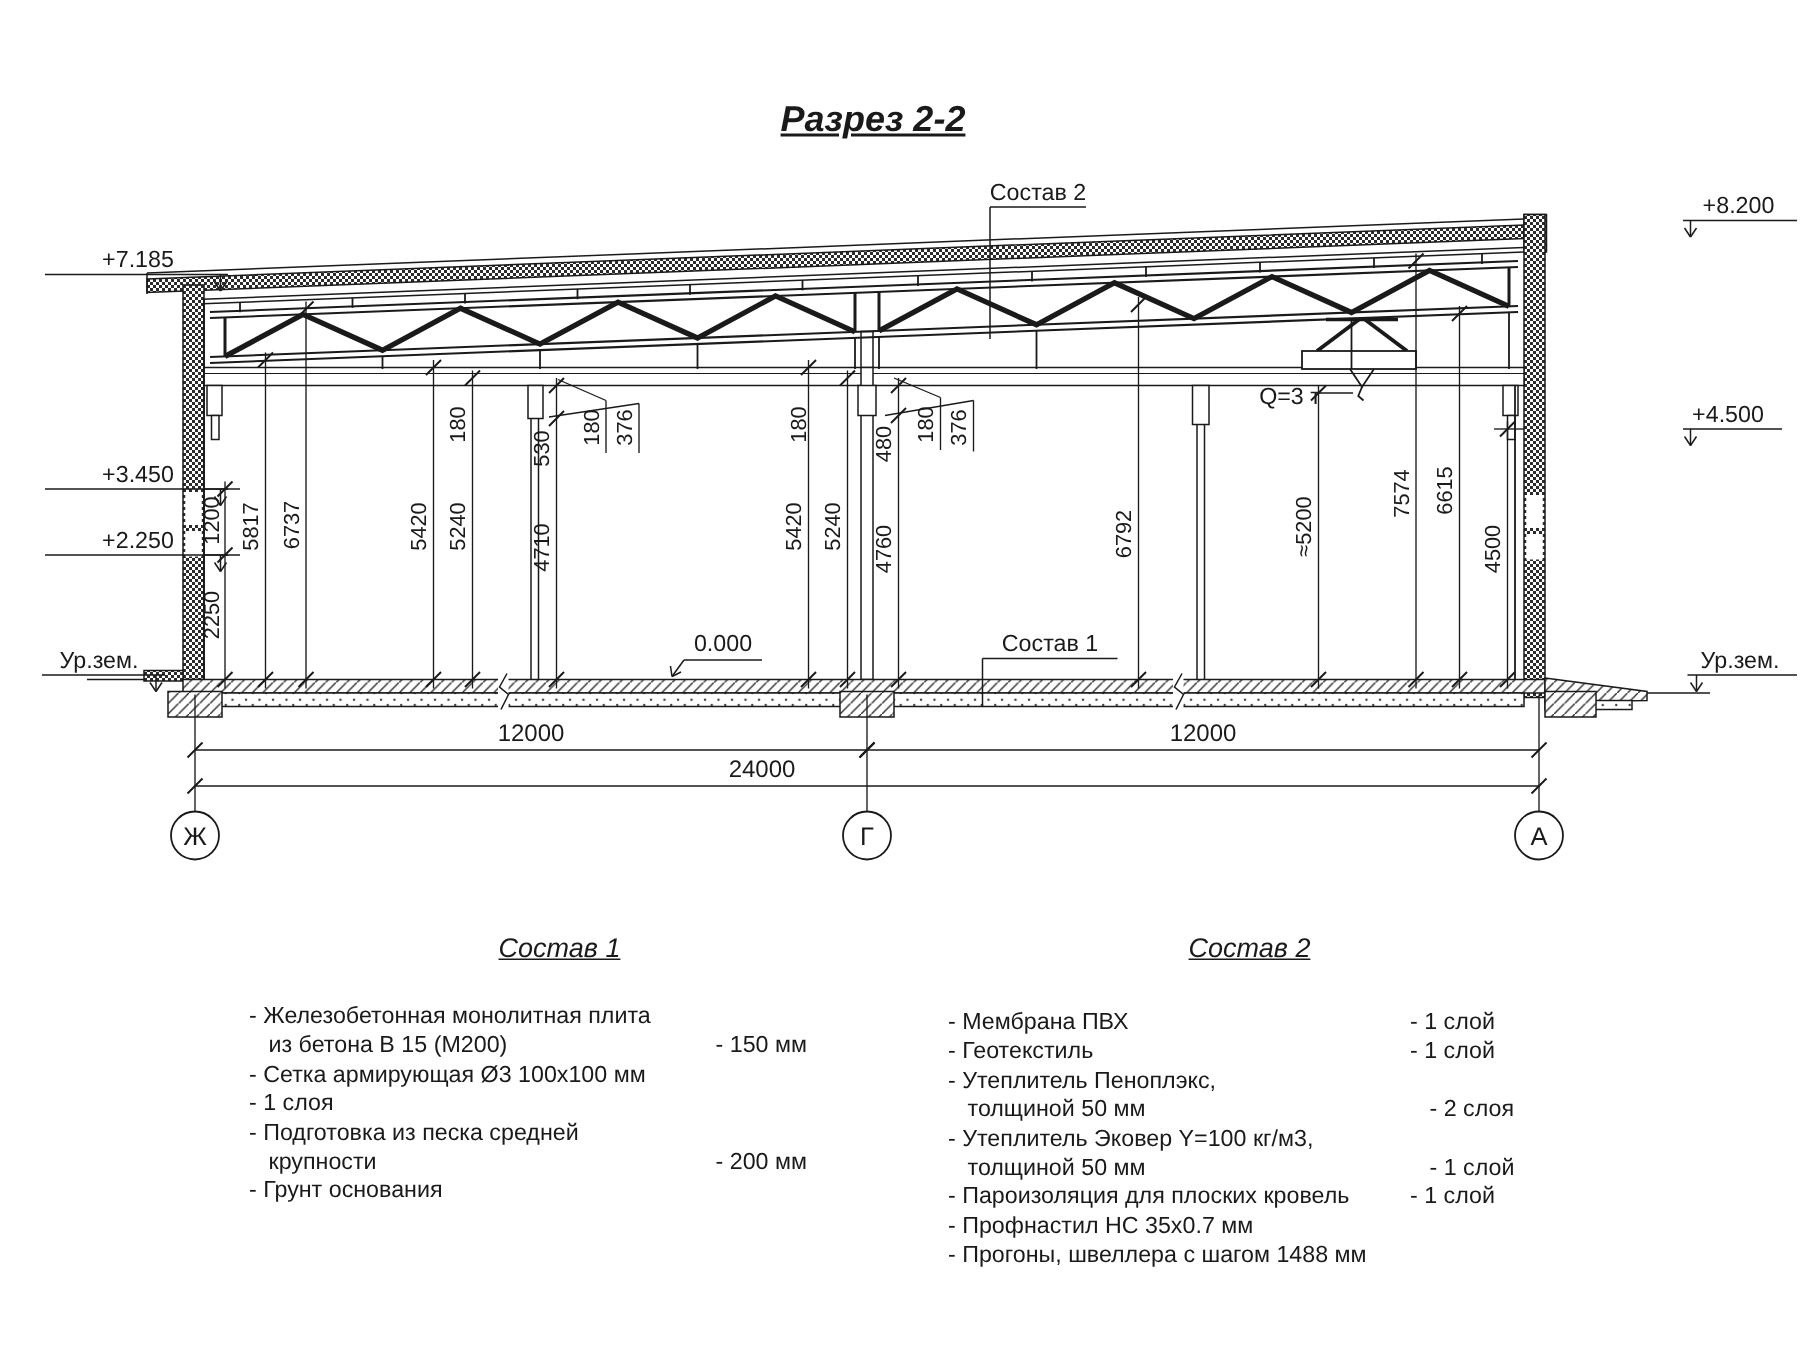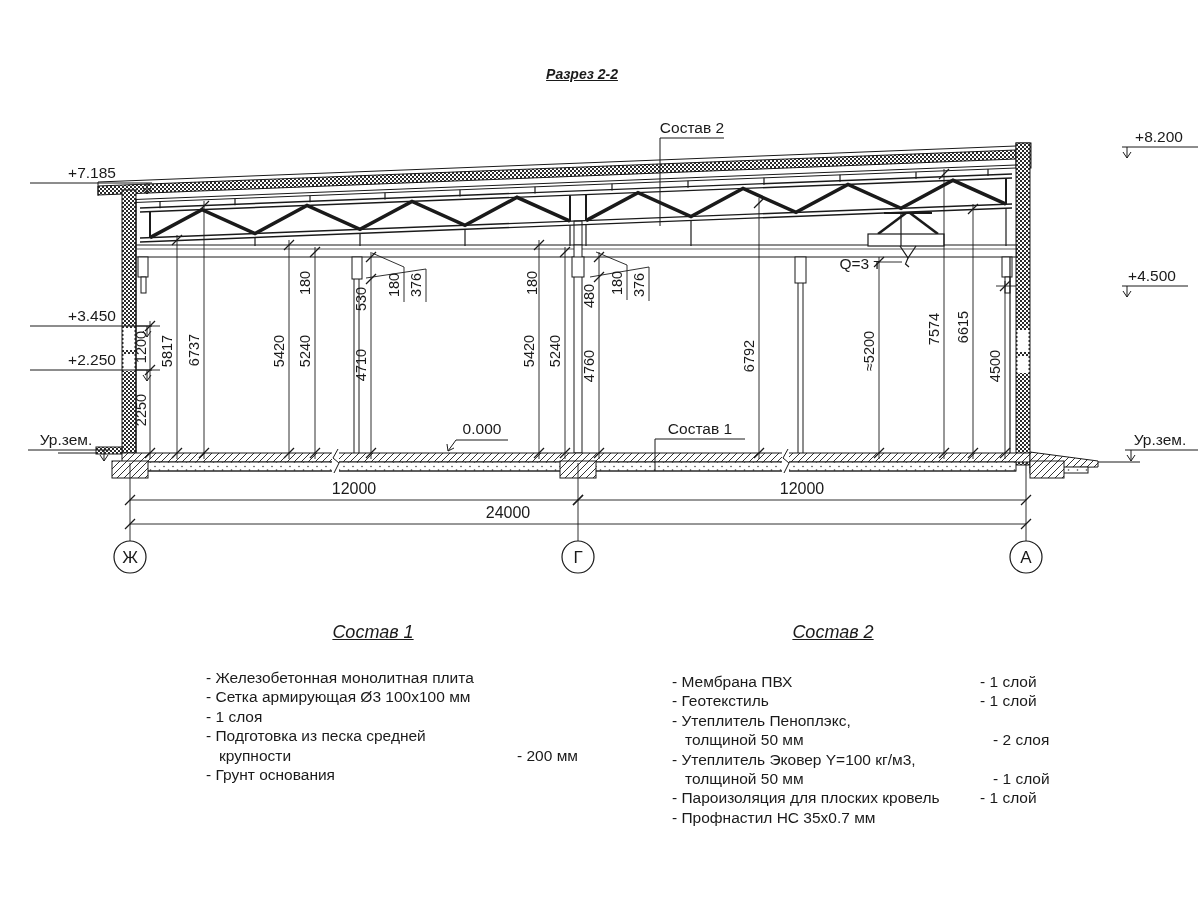--- a/index.html
+++ b/index.html
@@ -6,29 +6,29 @@
   body{width:1200px;height:900px;background:#fff;position:relative;
        font-family:"Liberation Sans",sans-serif;color:#1a1a1a;overflow:hidden;}
   svg{position:absolute;left:0;top:0;}
   svg text{font-family:"Liberation Sans",sans-serif;fill:#1a1a1a;text-anchor:middle;}
   .dim{font-size:14.5px;}
   .dimh{font-size:16px;}
   .elev{font-size:15.5px;}
   .axis{font-size:17px;}
   .callout{font-size:15.5px;}
   .title{position:absolute;left:477px;top:66px;width:210px;text-align:center;
-         font-style:italic;font-weight:bold;font-size:14px;text-decoration:underline;}
+         font-style:italic;font-weight:bold;font-size:24px;text-decoration:underline;}
   .list-head{position:absolute;width:150px;text-align:center;font-style:italic;
              font-size:18px;text-decoration:underline;}
   #head1{left:298px;top:622px;}
   #head2{left:758px;top:622px;}
   .list{position:absolute;font-size:15.5px;line-height:19.4px;}
   #list1{left:166px;top:668px;width:392px;}
   #list2{left:632px;top:672px;width:390px;}
-  .row{display:flex;margin-left:40px;}
+  .row{display:flex;}
   #list1 .t{width:298px;flex:none;}
   #list2 .t{width:308px;flex:none;}
   .t.cont{padding-left:13px;}
   .v{flex:1;white-space:nowrap;}
 </style>
 </head>
 <body>
 
 <div class="title">Разрез 2-2</div>
 
@@ -319,20 +319,24 @@
 </svg>
 
 <div class="list-head" id="head1">Состав 1</div>
 <div class="list-head" id="head2">Состав 2</div>
 <div class="list" id="list1">
     <div class="row">
       <span class="t">- Железобетонная  монолитная плита</span>
       <span class="v"></span>
     </div>
     <div class="row">
+      <span class="t cont">из бетона В 15 (М200)</span>
+      <span class="v">- 150 мм</span>
+    </div>
+    <div class="row">
       <span class="t">- Сетка армирующая Ø3 100х100 мм</span>
       <span class="v"></span>
     </div>
     <div class="row">
       <span class="v">-  1 слоя</span>
     </div>
     <div class="row">
       <span class="t">- Подготовка из песка средней</span>
       <span class="v"></span>
     </div>
@@ -372,18 +376,19 @@
     </div>
     <div class="row">
       <span class="t">- Пароизоляция для плоских кровель</span>
       <span class="v">- 1 слой</span>
     </div>
     <div class="row">
       <span class="t">- Профнастил НС 35х0.7 мм</span>
       <span class="v"></span>
     </div>
     <div class="row">
+      <span class="t">- Прогоны, швеллера с шагом 1488 мм</span>
       <span class="v"></span>
     </div>
     <div class="row">
       <span class="v"></span>
     </div>
   </div>
 
 </body></html>

